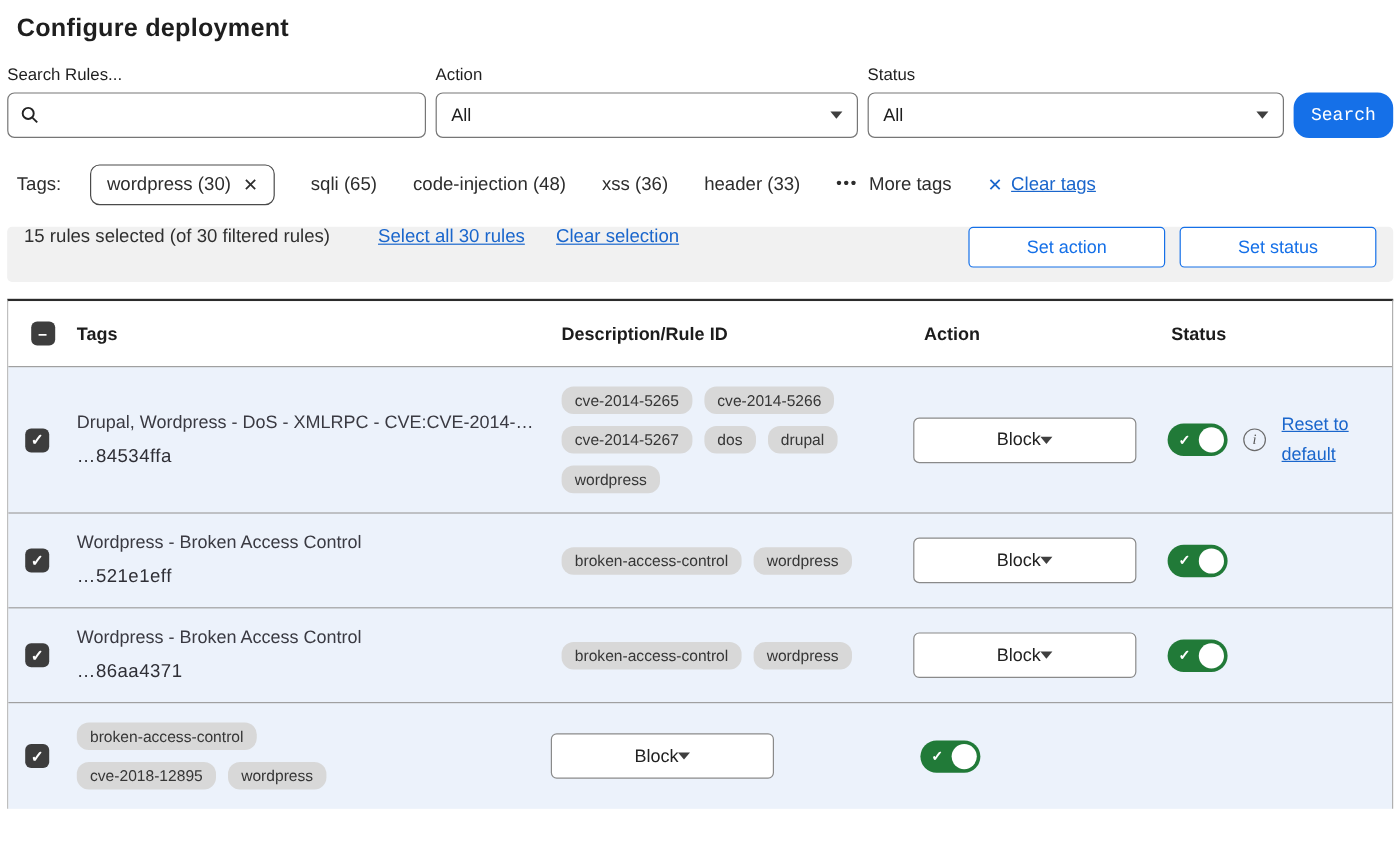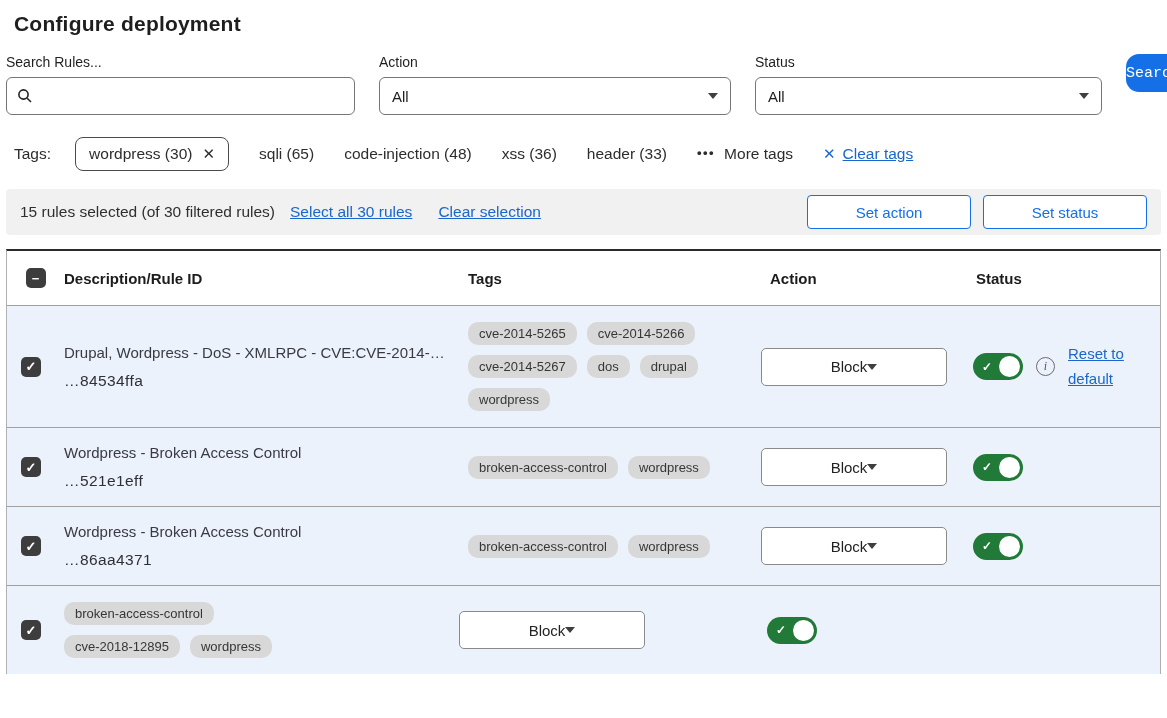--- a/index.html
+++ b/index.html
@@ -15,21 +15,21 @@
   
   .page-header{display:flex; align-items:center; gap:22px; margin:2px 0 18px 8px;}
   .page-title{font-size:21px; font-weight:700; color:#1e1e1e; letter-spacing:.2px;}
   .about-badge{display:inline-flex; align-items:center; gap:8px; background:var(--badge-bg);
     color:var(--badge-text); font-size:13.5px; padding:5px 13px; border-radius:14px; cursor:pointer;}
   .book-icon{display:inline-block; width:14px; height:12px; border:1.6px solid var(--badge-text);
     border-radius:2px; position:relative;}
   .book-icon:after{content:""; position:absolute; left:50%; top:0; bottom:0; width:1.6px; background:var(--badge-text);}
 
   
-  .filters{display:flex; gap:24px; margin-bottom:22px;}
+  .filters{display:flex; align-items:flex-end; gap:8px; margin-bottom:22px;}
   .field{display:flex; flex-direction:column; gap:7px;}
   .field-label{font-size:14px; color:#1f1f1f;}
   .search-box{width:349px; height:38px; border:1px solid #767676; border-radius:6px;
     display:flex; align-items:center; padding:0 10px; background:#fff;}
   .search-box input{border:none; outline:none; flex:1; font-size:15px; margin-left:8px;
     font-family:"Liberation Sans", sans-serif; background:transparent;}
   .select{height:38px; border:1px solid #767676; border-radius:6px; background:#fff;
     display:flex; align-items:center; justify-content:space-between; padding:0 12px;
     font-size:15px; color:#1d1d1d; cursor:pointer;}
   .sel-action{width:352px;} .sel-status{width:347px;}
@@ -46,21 +46,21 @@
   .x-glyph{font-size:15px; color:#2d2d2d;}
   .tag-option{cursor:pointer;}
   .more-tags{display:inline-flex; align-items:center; gap:9px; cursor:pointer;}
   .dots{letter-spacing:1.5px; font-weight:700; font-size:13px; color:#2d2d2d; transform:translateY(-2px);}
   .clear-tags{display:inline-flex; align-items:center; gap:7px; color:var(--link-blue); cursor:pointer;}
   .clear-tags .x-glyph{color:var(--link-blue);}
   .clear-tags .link-text{text-decoration:underline;}
 
   
   .selection-bar{background:var(--bar-bg); border-radius:4px; height:46px; display:flex;
-    align-items:center; padding:0 14px; gap:15px; margin-bottom:14px; font-size:15.5px; color:#2f2f2f;}
+    align-items:flex-start; padding:0 14px; gap:40px; margin-bottom:14px; font-size:15.5px; color:#2f2f2f;}
   .sel-links{display:flex; gap:26px;}
   .text-link{color:var(--link-blue); text-decoration:underline; cursor:pointer;}
   .sel-buttons{margin-left:auto; display:flex; gap:12px;}
   .outline-btn{width:164px; height:34px; background:#fff; border:1px solid var(--accent-blue);
     color:var(--accent-blue); border-radius:4px; font-size:15px; font-family:"Liberation Sans", sans-serif; cursor:pointer;}
 
   
   .rules-table{border-top:2px solid #2b2b2b; border-left:1px solid #b0b0b0; border-right:1px solid #b0b0b0;}
   .thead, .trow{display:grid; grid-template-columns:48px 404px 302px 206px 1fr; align-items:center;}
   .thead{height:54px; background:#fff; font-weight:700; font-size:15px; color:#1c1c1c;}
@@ -155,22 +155,22 @@
   </span>
 </div>
 
 <div class="rules-table">
   <div class="thead">
     <div class="cell c-check">
       <span class="checkbox">
         <span>−</span>
       </span>
     </div>
+    <div class="cell">Tags</div>
     <div class="cell">Description/Rule ID</div>
-    <div class="cell">Tags</div>
     <div class="cell">Action</div>
     <div class="cell">Status</div>
   </div>
   <div id="table-body">
   <div class="trow">
     <div class="cell c-check">
       <span class="checkbox">
         <span>✓</span>
       </span>
     </div>

